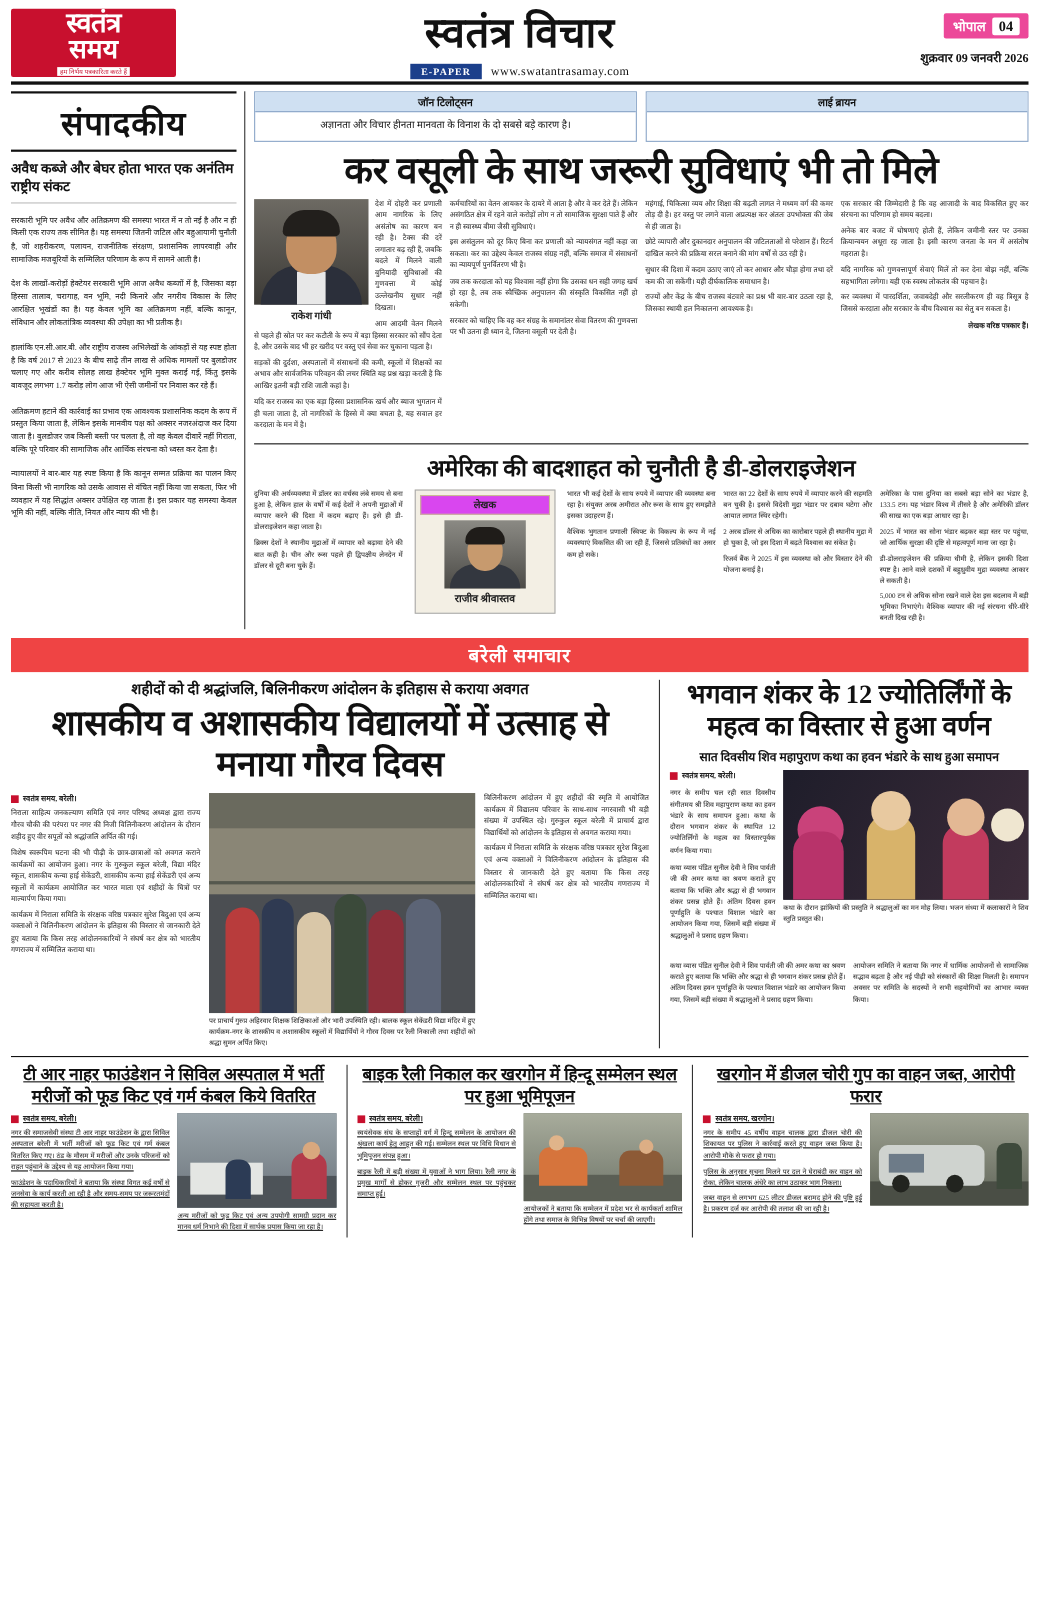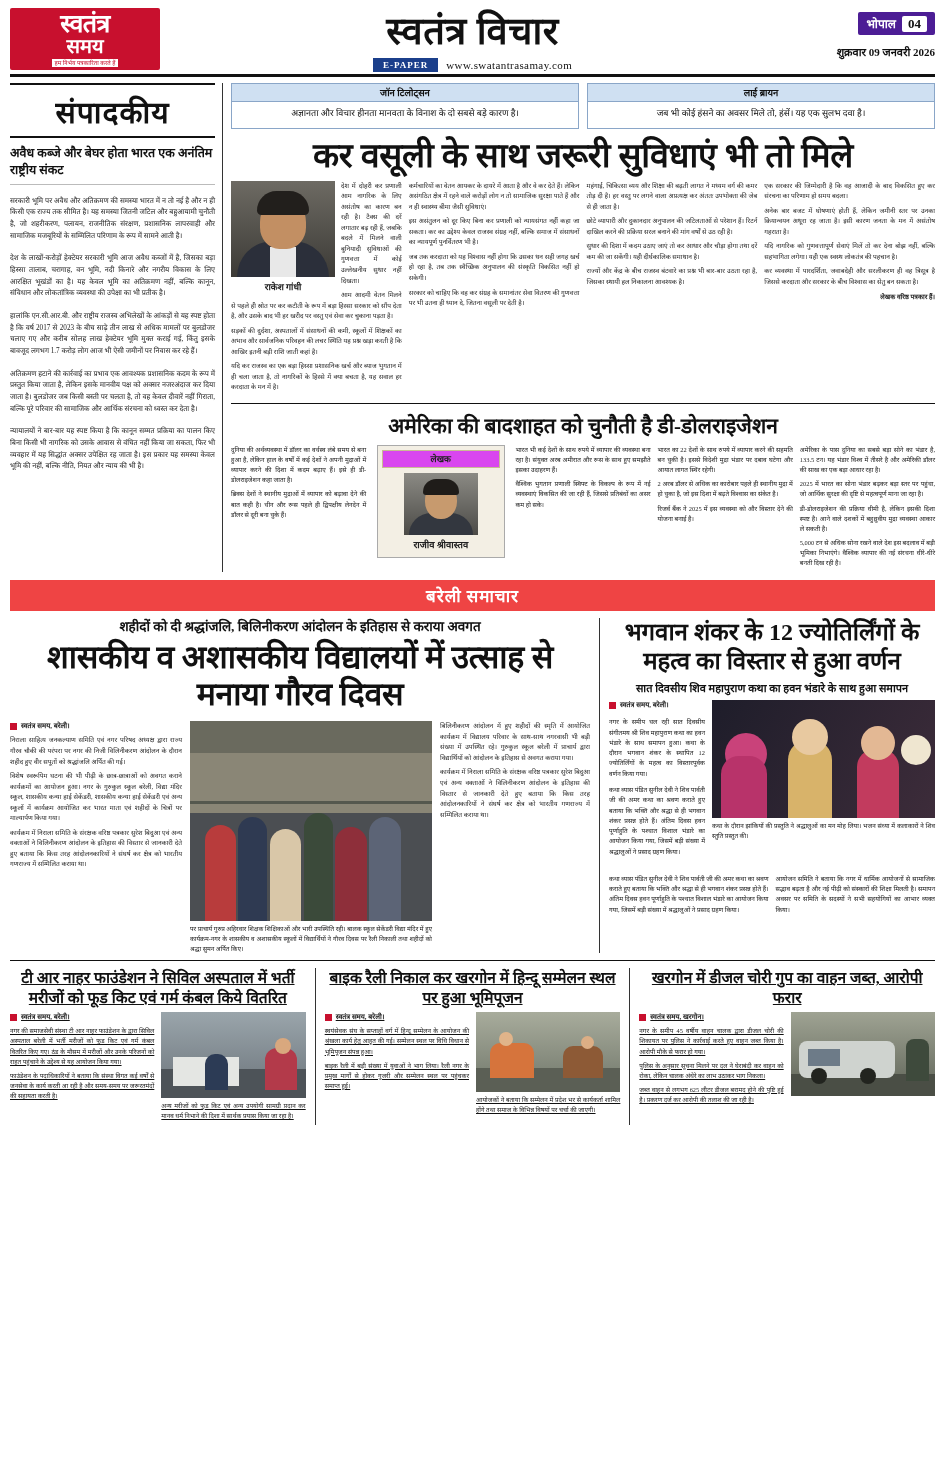--- a/index.html
+++ b/index.html
@@ -3,29 +3,29 @@
 <meta charset="utf-8">
 <style>
   html,body{margin:0;padding:0;background:#ffffff;}
   body{width:945px;height:1468px;font-family:"Liberation Serif",serif;color:#111;}
   .page{width:945px;height:1468px;position:relative;box-sizing:border-box;padding:8px 10px;}
 
   
   .masthead{display:flex;align-items:flex-start;justify-content:space-between;border-bottom:3px solid #111;padding-bottom:2px;}
   .logo-box{width:150px;height:62px;background:#c8102e;color:#fff;display:flex;flex-direction:column;align-items:center;justify-content:center;border-radius:2px;}
   .logo-l1{font-size:25px;font-weight:bold;line-height:1;letter-spacing:-.5px;}
-  .logo-l2{font-size:20px;font-weight:bold;line-height:1.05;}
+  .logo-l2{font-size:24px;font-weight:bold;line-height:1.05;}
   .logo-tag{font-size:6px;background:#fff;color:#c8102e;margin-top:2px;padding:0 3px;}
   .title-col{flex:1;text-align:center;padding-top:4px;}
   .paper-title{font-size:38px;font-weight:bold;letter-spacing:.5px;line-height:1;}
   .subbar{display:flex;align-items:center;justify-content:center;margin-top:8px;gap:8px;}
   .epaper{background:#1b3f8b;color:#fff;font-size:9px;font-weight:bold;padding:2px 10px;letter-spacing:1px;}
   .siteurl{font-size:11px;letter-spacing:.4px;}
   .right-col{width:150px;text-align:right;padding-top:4px;}
-  .city-pill{display:inline-flex;align-items:center;gap:6px;background:#4c1d95;color:#fff;font-size:12px;font-weight:bold;padding:3px 8px;border-radius:2px;}
+  .city-pill{display:inline-flex;align-items:center;gap:6px;background:#ec4899;color:#fff;font-size:12px;font-weight:bold;padding:3px 8px;border-radius:2px;}
   .city-pill .pgno{background:#fff;color:#111;padding:0 6px;border-radius:2px;font-size:13px;}
   .dateline{font-size:11px;font-weight:bold;margin-top:9px;}
 
   
   .topzone{display:flex;gap:8px;margin-top:6px;}
   .edit-col{width:205px;border-right:1px solid #333;padding-right:7px;}
   .main-col{flex:1;}
 
   .edit-head{border-top:2px solid #111;border-bottom:2px solid #111;padding:6px 0 4px;text-align:center;}
   .edit-head h2{margin:0;font-size:30px;font-weight:bold;letter-spacing:1px;}
@@ -154,21 +154,20 @@
 
     <div class="main-col">
 
       <div class="quotes">
         <div class="qbox">
           <div class="qhead">जॉन टिलोट्सन</div>
           <div class="qtext">अज्ञानता और विचार हीनता मानवता के विनाश के दो सबसे बड़े कारण है।</div>
         </div>
         <div class="qbox">
           <div class="qhead">लाई ब्रायन</div>
-          <div class="qtext">जब भी कोई हंसने का अवसर मिले तो, हंसें। यह एक सुलभ दवा है।</div>
         </div>
       </div>
 
       <div class="lead-head">कर वसूली के साथ जरूरी सुविधाएं भी तो मिले</div>
 
       <div class="lead-body">
         <div class="col">
           <div class="portrait">
             <div class="ph">
               <div class="torso"></div>

